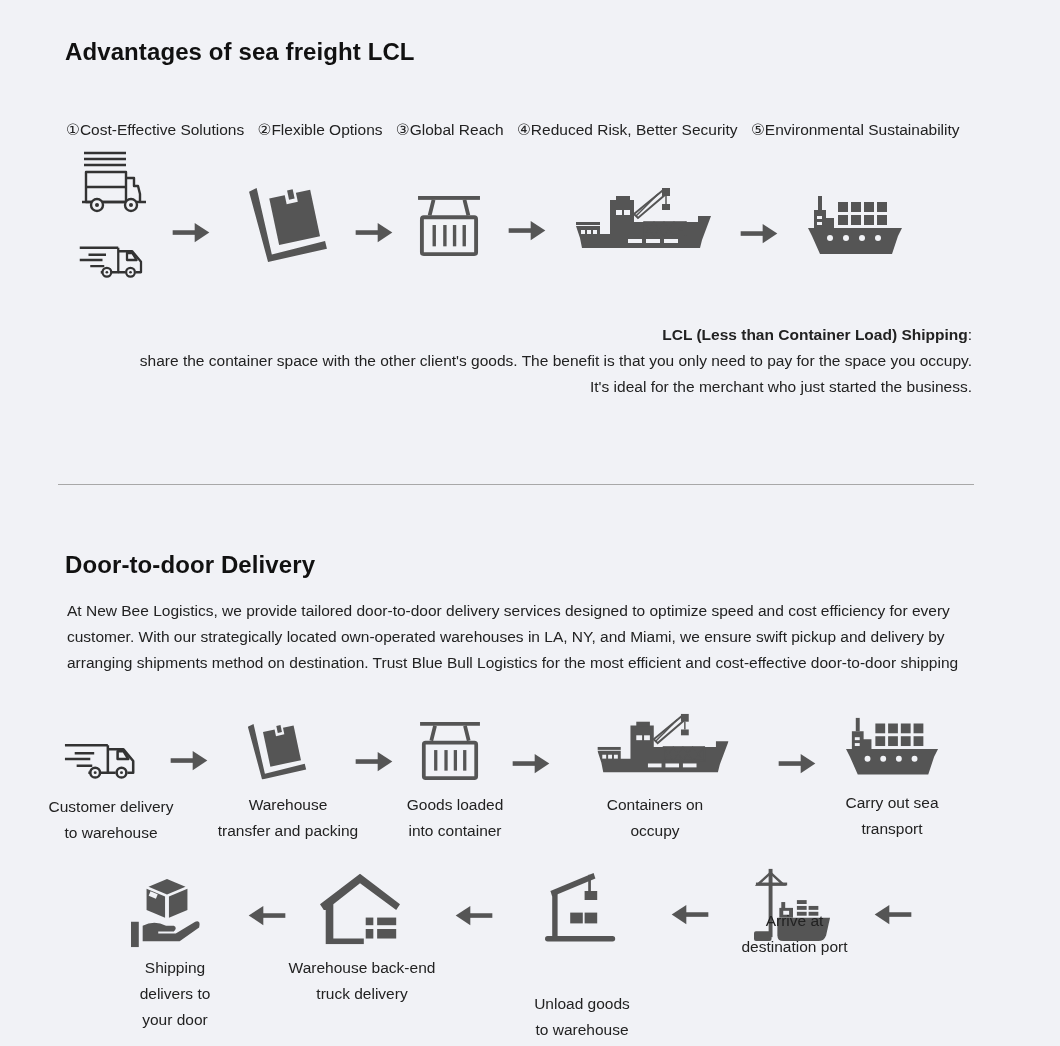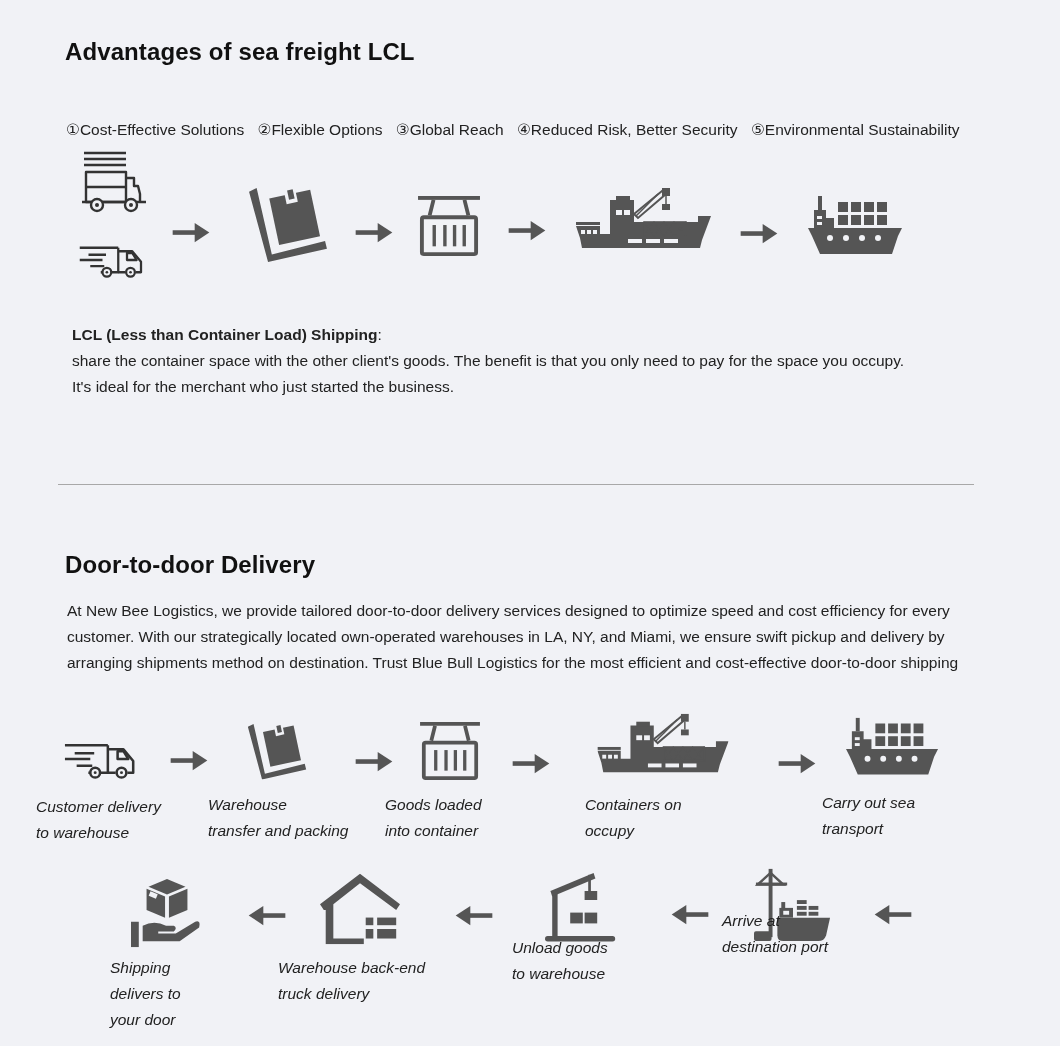--- a/index.html
+++ b/index.html
@@ -12,21 +12,21 @@
   }
   .abs { position: absolute; }
   .h1 { font-size: 24px; font-weight: bold; color: #111; letter-spacing: 0.1px; }
   .adv { font-size: 15.5px; color: #222; white-space: nowrap; }
   .adv span { margin-right: 9px; }
   .para { font-size: 15.5px; line-height: 26px; color: #222; }
   .para b { font-weight: bold; }
   .divider { left: 58px; width: 916px; top: 484px; height: 1px; background: #a8a8a8; }
   .icon svg { display: block; }
   .arrow svg { display: block; }
-  .label { font-size: 15.5px; line-height: 26px; color: #222; text-align: left; white-space: nowrap; font-style: italic; }
+  .label { font-size: 15.5px; line-height: 26px; color: #222; text-align: center; white-space: nowrap; }
 </style>
 </head>
 <body>
 
 <svg width="0" height="0" style="position:absolute">
   <defs>
     <symbol id="sym-arrow-right" viewBox="0 0 40 24">
       <rect x="0" y="9" width="26" height="5" fill="#555"></rect>
       <polygon points="24,1 40,11.5 24,22" fill="#555"></polygon>
     </symbol>
@@ -228,21 +228,21 @@
     <svg width="38" height="22">
       <use href="#sym-arrow-right"></use>
     </svg>
   </div>
 <div class="abs icon" style="left:808px; top:196px;">
     <svg width="96" height="60">
       <use href="#sym-container-ship"></use>
     </svg>
   </div>
 
-<div class="abs para" style="left:72px; top:322px; width:900px;">
+<div class="abs para" style="left:72px; top:322px; width:900px;text-align:right;">
   <div><b>LCL (Less than Container Load) Shipping</b><span>:</span></div>
   <div>share the container space with the other client's goods. The benefit is that you only need to pay for the space you occupy.</div>
   <div>It's ideal for the merchant who just started the business.</div>
 </div>
 
 <div class="abs divider"></div>
 
 <div class="abs h1" style="left:65px; top:551px;">Door-to-door Delivery</div>
 
 <div class="abs para" style="left:67px; top:598px; width:960px;">
@@ -340,21 +340,21 @@
     <svg width="38" height="22">
       <use href="#sym-arrow-left"></use>
     </svg>
   </div>
 
 <div class="abs icon" style="left:542px; top:873px;">
     <svg width="78" height="72" viewBox="0 0 80 80">
       <use href="#sym-crane-unload"></use>
     </svg>
   </div>
-<div class="abs label" style="left:512px; top:935px; width:140px;">
+<div class="abs label" style="left:512px; top:991px; width:140px;">
   <div>Unload goods</div>
   <div>to warehouse</div>
 </div>
 <div class="abs arrow" style="left:455px; top:905px;">
     <svg width="38" height="22">
       <use href="#sym-arrow-left"></use>
     </svg>
   </div>
 
 <div class="abs icon" style="left:320px; top:873px;">

